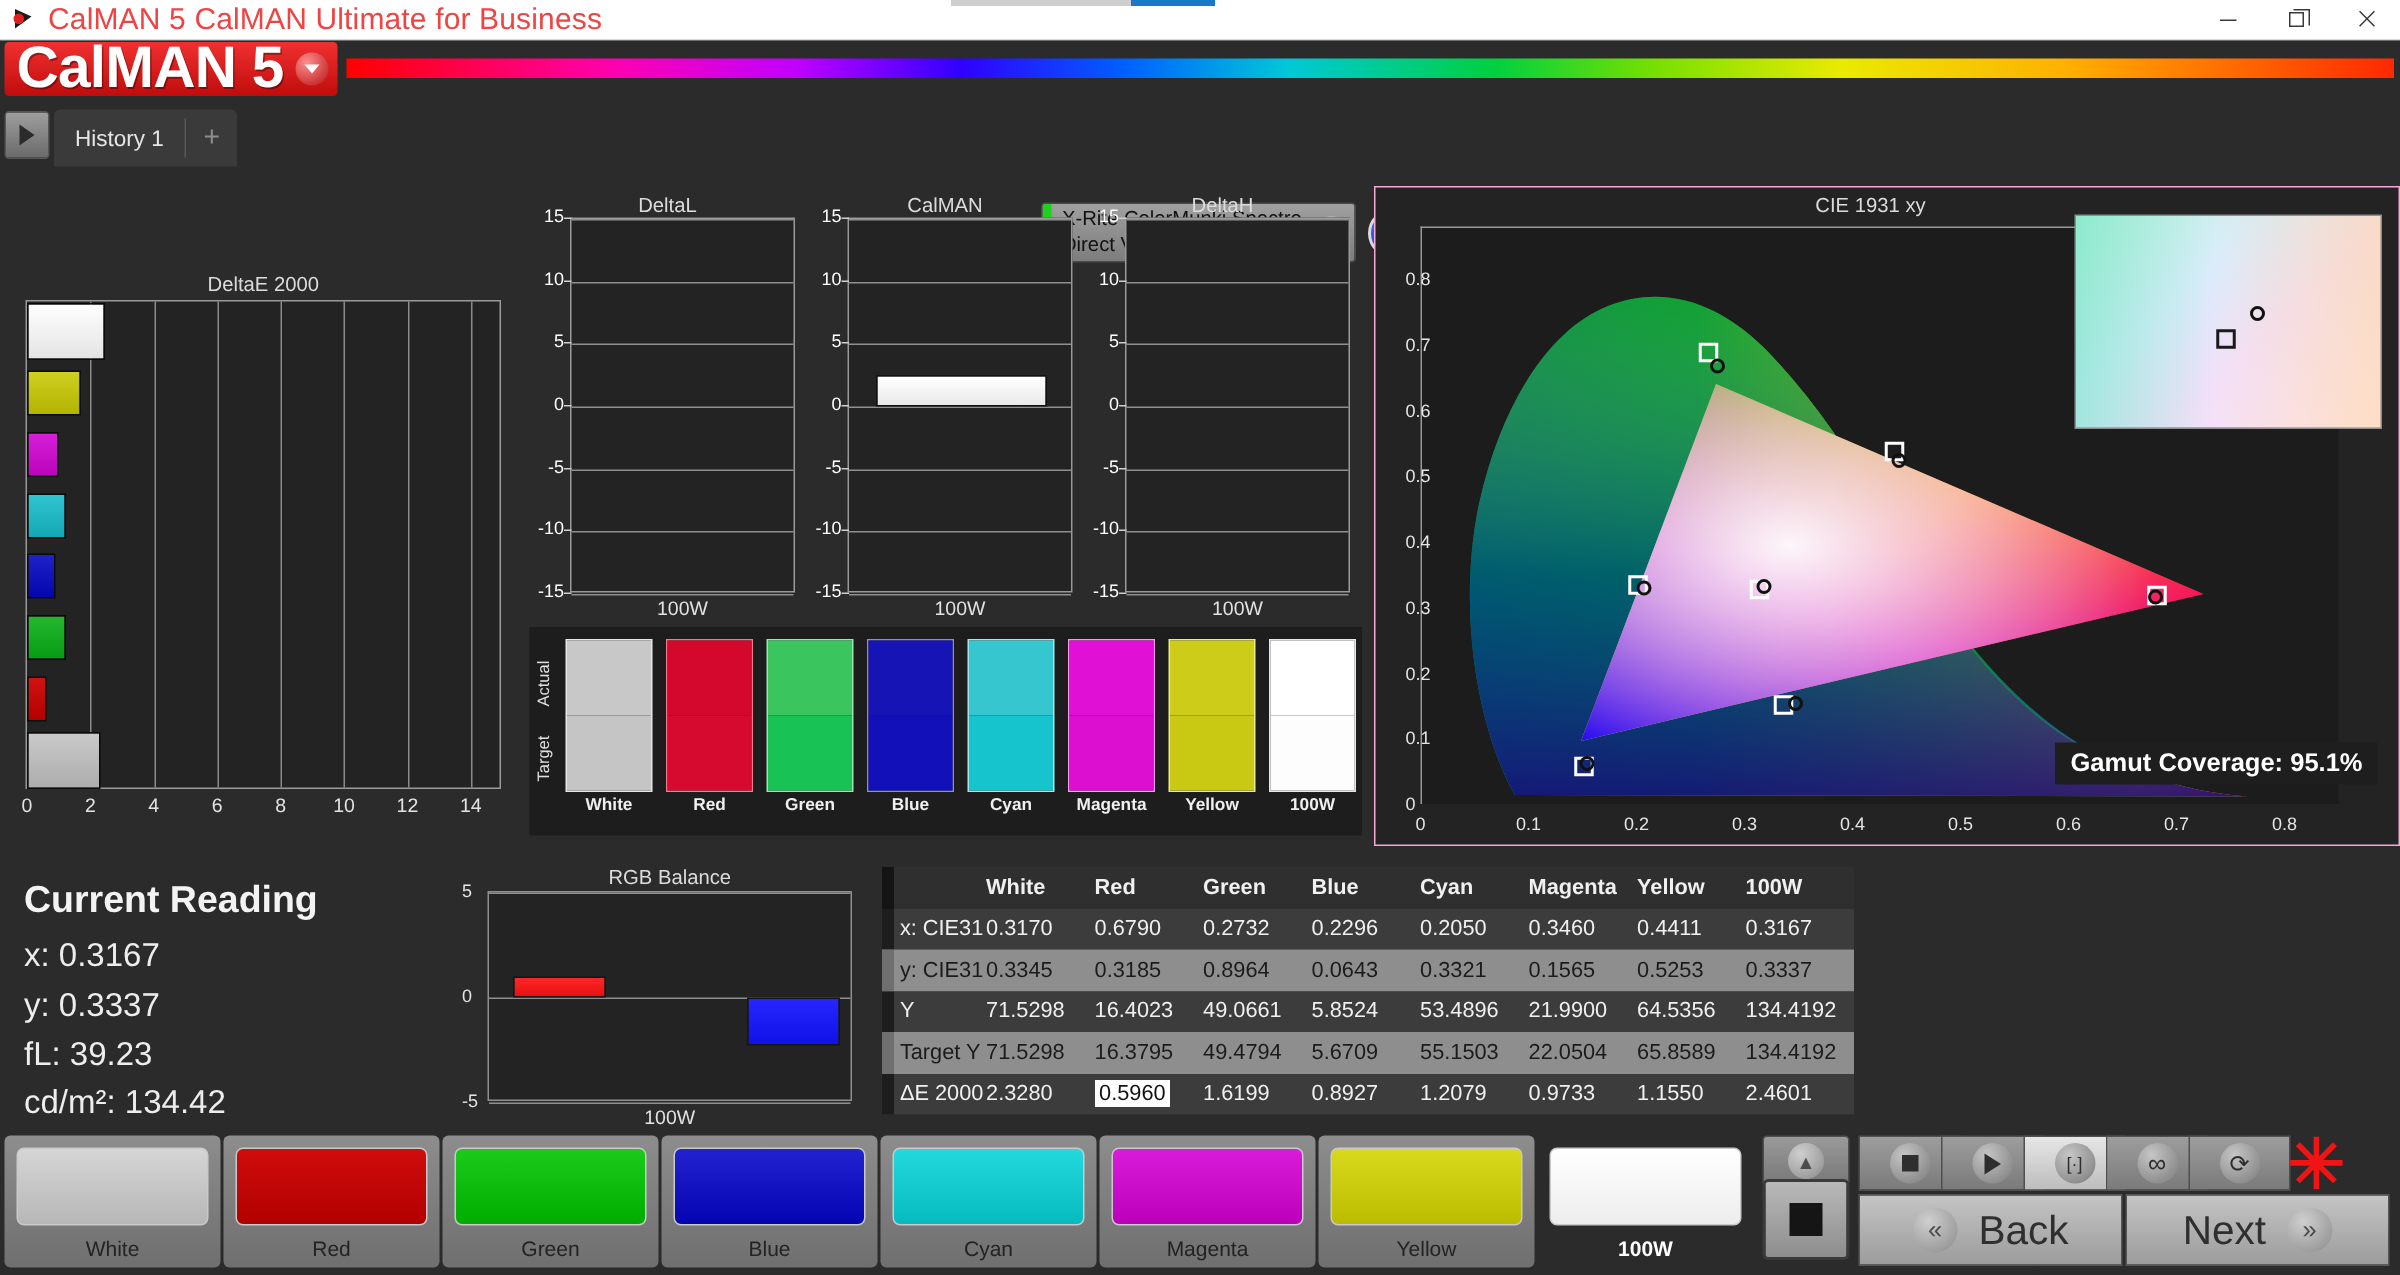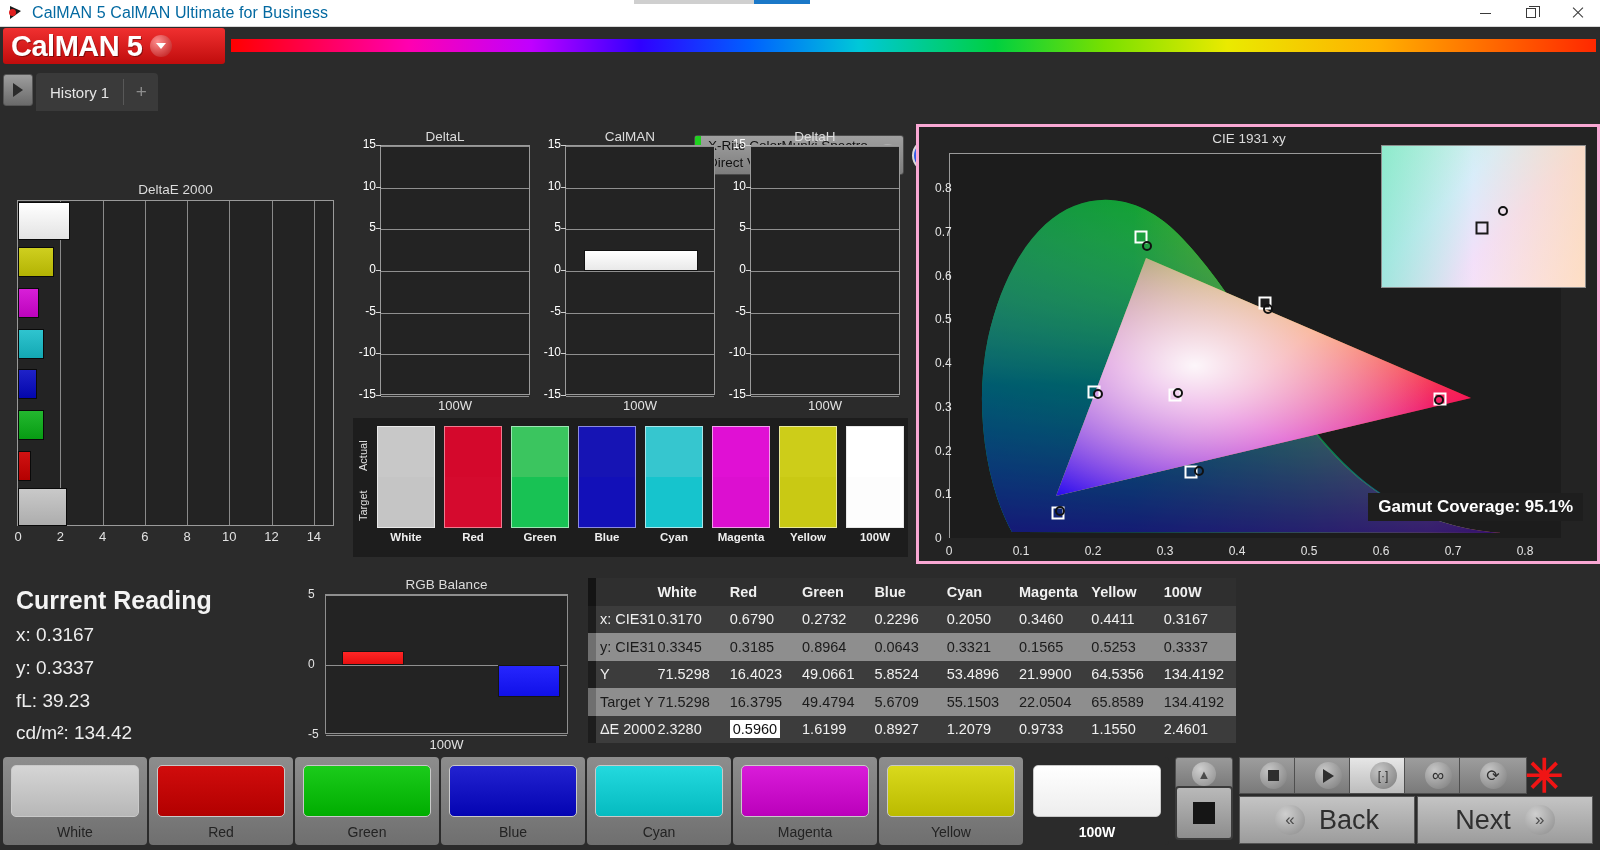--- a/index.html
+++ b/index.html
@@ -21,21 +21,21 @@
   .tb-icon .g1 {
     position:absolute; left:2px; top:2px; width:0; height:0;
     border-left: 11px solid #1b1b1b;
     border-top: 5px solid transparent;
     border-bottom: 8px solid transparent;
   }
   .tb-icon .g2 {
     position:absolute; left:1px; top:5px; width:7px; height:7px;
     background:#e02020; border-radius:50%;
   }
-  .tb-title { font-size: 16px; color: #0369a1; letter-spacing:0.1px; }
+  .tb-title { font-size: 20px; color: #ef4444; letter-spacing:0.1px; }
   .tb-spacer { flex: 1; }
   .tb-btn {
     width: 46px; height: 27px; display:flex; align-items:center; justify-content:center;
     color:#3a3a3a; font-size: 15px; position:relative;
   }
   .min-glyph { width:11px; height:1px; background:#3a3a3a; }
   .max-glyph { width:10px; height:10px; border:1px solid #3a3a3a; position:relative; }
   .max-glyph:after {
     content:""; position:absolute; left:2px; top:-3px; width:10px; height:10px;
     border:1px solid #3a3a3a; border-bottom:none; border-left:none;
@@ -53,21 +53,21 @@
 
   
   .brandrow { position:absolute; left:0; top:27px; width:1600px; height:38px; background:#2b2b2b; }
   .brandbox {
     position:absolute; left:3px; top:1px; width:222px; height:36px;
     background: linear-gradient(#f03030, #c00c0c);
     border-radius: 3px;
     display:flex; align-items:center;
   }
   .brandtext {
-    font-family:"Liberation Sans", sans-serif; font-weight:bold; font-size:29px;
+    font-family:"Liberation Sans", sans-serif; font-weight:bold; font-size:39px;
     color:#ffffff; margin-left:8px; letter-spacing:-0.5px;
     text-shadow: 1px 1px 0 rgba(0,0,0,.35);
   }
   .brandcaret {
     width:22px; height:22px; border-radius:50%;
     background: radial-gradient(circle at 35% 30%, #ff8e8e, #b81212);
     margin-left:8px; display:flex; align-items:center; justify-content:center;
   }
   .caret-dn { width:0;height:0;border-left:5px solid transparent;border-right:5px solid transparent;border-top:6px solid #fff; }
   .gradbar {
@@ -167,36 +167,36 @@
     writing-mode: vertical-rl; transform: rotate(180deg); text-align:center;
   }
   .sw-col { position:absolute; top:8px; width:58px; }
   .sw-box { width:58px; height:102px; border:1px solid #e8e8e8; position:relative; }
   .sw-actual { position:absolute; left:0; top:0; width:100%; height:50%; }
   .sw-target { position:absolute; left:0; bottom:0; width:100%; height:50%; }
   .sw-name { text-align:center; font-size:11.5px; color:#efefef; margin-top:3px; font-weight:bold; }
 
   
   .cie-panel { position:absolute; left:916px; top:124px; width:684px; height:440px;
-               background:#232323; border:3px solid #f9a8d4; }
+               background:#232323; border:1px solid #f9a8d4; }
   .cie-plot { position:absolute; left:30px; top:26px; width:612px; height:385px; background:#1c1c1c;
               border-left:1px solid #9a9a9a; border-top:1px solid #9a9a9a; }
   .cie-yt { position:absolute; font-size:12px; color:#e4e4e4; right:0; transform:translateY(-50%); }
   .cie-xt { position:absolute; font-size:12px; color:#e4e4e4; transform:translateX(-50%); }
   .cie-marker-sq { position:absolute; width:13px; height:13px; border:2px solid #fff; transform:translate(-50%,-50%); }
   .cie-marker-ci { position:absolute; width:10px; height:10px; border:2px solid #111; border-radius:50%; transform:translate(-50%,-50%); }
   .cie-inset { position:absolute; right:11px; top:18px; width:205px; height:143px; border:1px solid #8e8e8e; }
   .gamut-badge {
     position:absolute; right:14px; bottom:40px; padding:4px 10px;
     background:#1e1e1e; color:#fff; font-size:17px; font-weight:bold;
   }
 
   
   .cr-title { position:absolute; left:16px; top:586px; font-size:25px; color:#f3f3f3; font-weight:bold; }
-  .cr-line { position:absolute; left:16px; font-size:19px; color:#ededed; }
+  .cr-line { position:absolute; left:16px; font-size:22px; color:#ededed; }
 
   
   .rgb-panel { position:absolute; left:325px; top:594px; width:243px; height:140px;
                background:#232323; border:1px solid #8f8f8f; }
   .rgb-gl { position:absolute; left:0; width:100%; height:1px; background:#8f8f8f; }
   .rgb-yt { position:absolute; font-size:12px; color:#e4e4e4; right:0; transform:translateY(-50%); }
   .rgb-bar { position:absolute; width:62px; border:1px solid #151515; }
 
   
   .table { position:absolute; left:588px; top:578px; width:648px; font-size:14.5px; }

